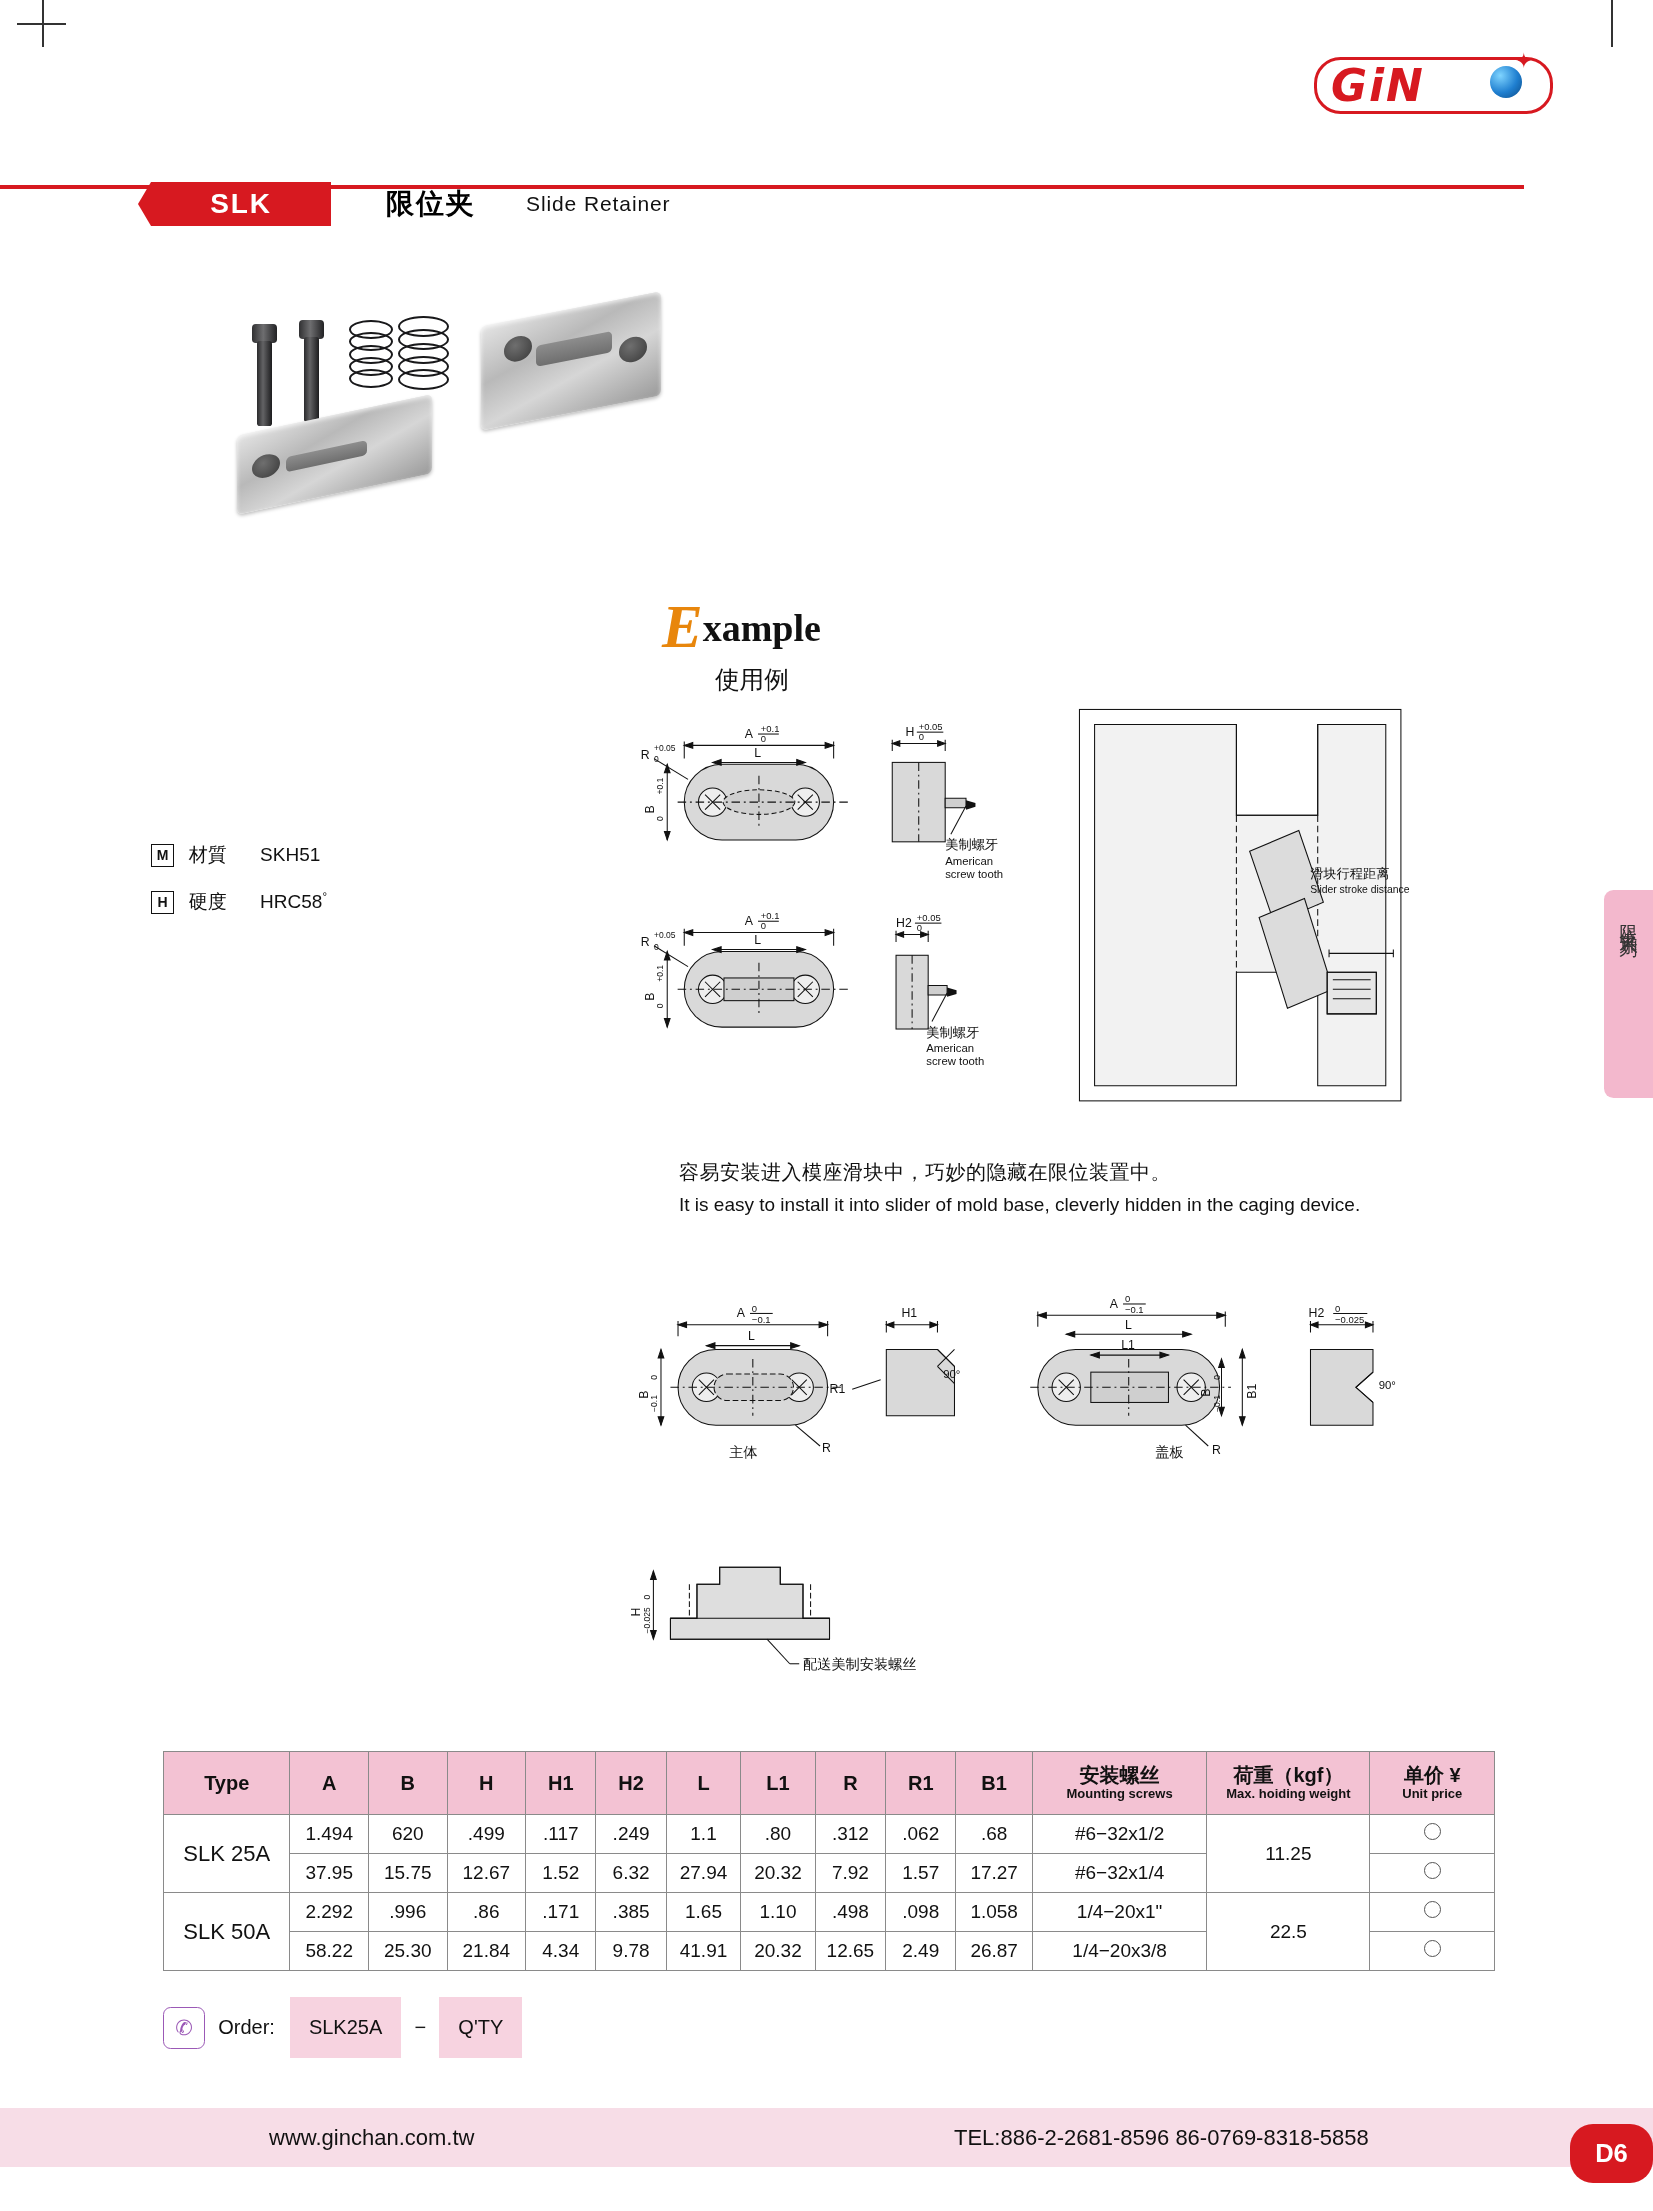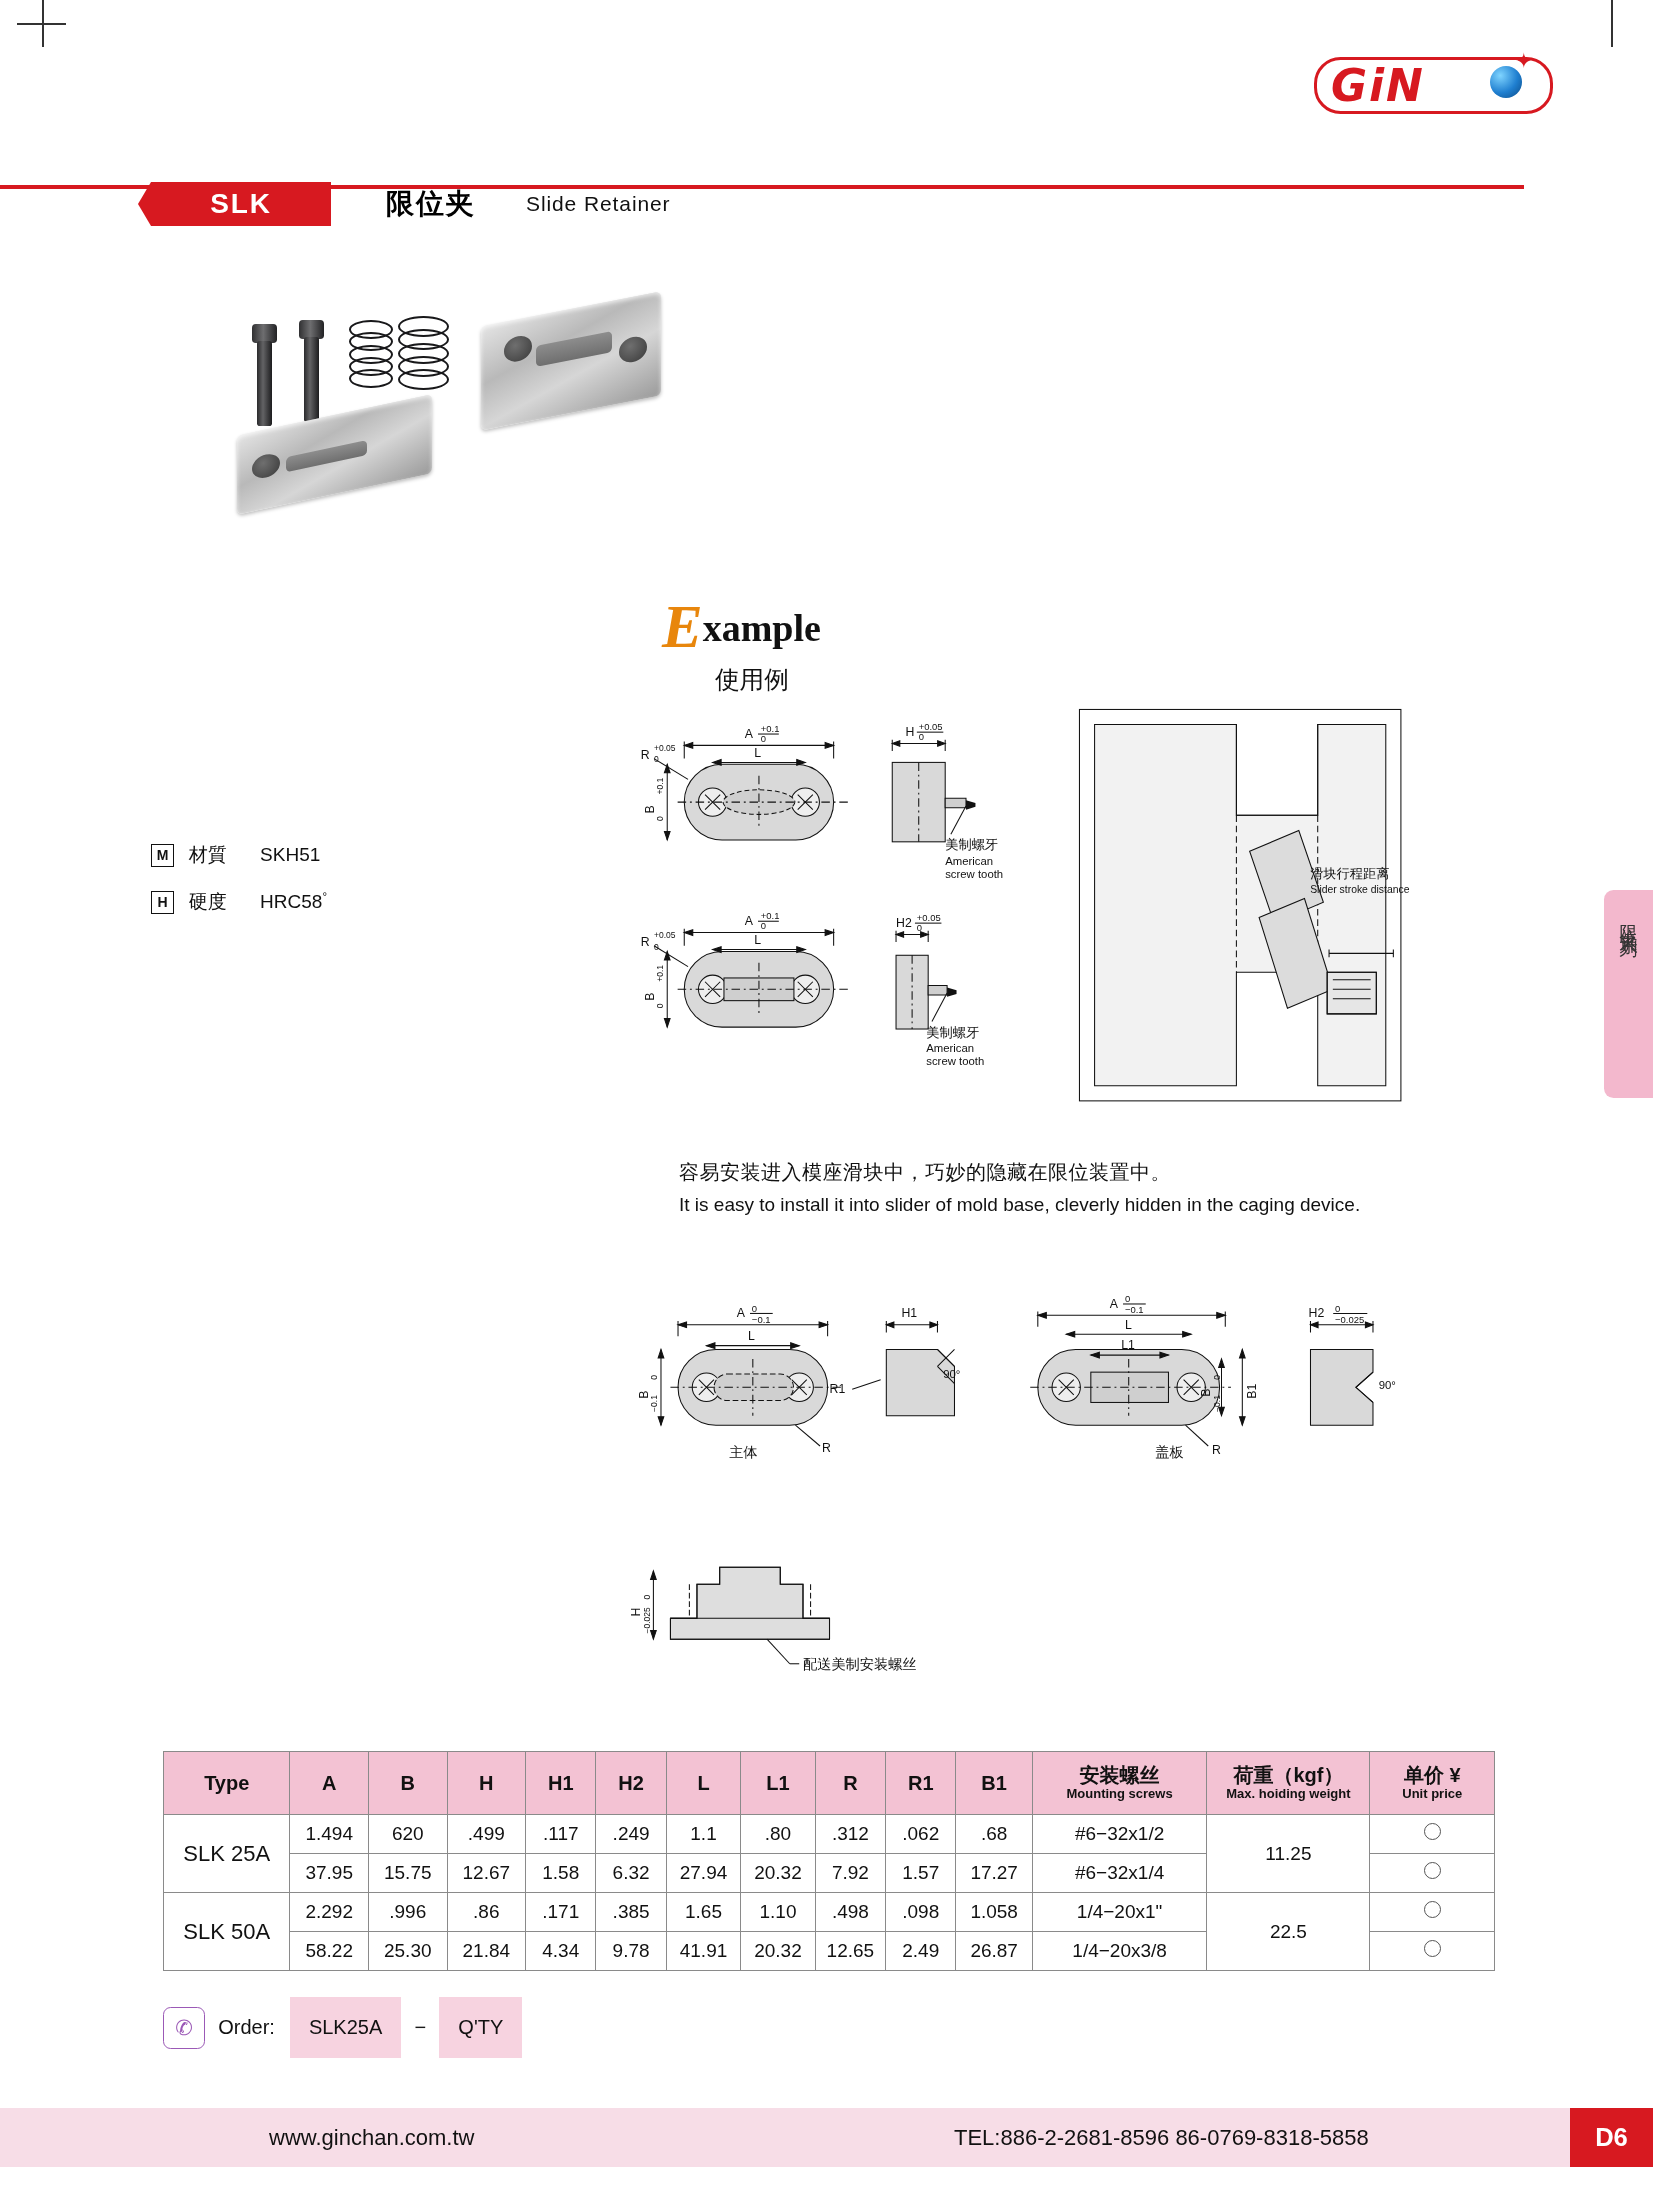--- a/index.html
+++ b/index.html
@@ -134,22 +134,22 @@
   .order-box{
     background:#f7d3e0;padding:19px 19px;font-size:20px;color:#111;
   }
   .order-dash{margin:0 13.2px;font-size:20px;}
 
   
   .footer{position:absolute;left:0;top:2108px;width:1653px;height:59px;background:#f7dde7;}
   .footer .url{position:absolute;left:269px;top:17px;font-size:22px;color:#111;}
   .footer .tel{position:absolute;left:954px;top:17px;font-size:22px;color:#111;}
   .footer .pg{
-    position:absolute;right:0px;top:0px;width:83px;height:59px;background:#d71920;
-    color:#fff;font-size:25.6px;font-weight:bold;text-align:center;line-height:59px;
+    position:absolute;right:0px;top:16px;width:83px;height:59px;background:#d71920;
+    color:#fff;font-size:25.6px;font-weight:bold;text-align:center;line-height:59px;border-radius:23px;
   }
 </style>
 </head>
 <body>
 
 <div class="crop-mark cm-tl-h"></div>
 <div class="crop-mark cm-tl-v"></div>
 <div class="crop-mark cm-tr-v"></div>
 
 <div class="logo">
@@ -520,21 +520,21 @@
       <td>.062</td>
       <td>.68</td>
       <td>#6−32x1/2</td>
       <td rowspan="2">11.25</td>
       <td><span class="circ"></span></td>
     </tr>
     <tr>
       <td>37.95</td>
       <td>15.75</td>
       <td>12.67</td>
-      <td>1.58</td>
+      <td>1.52</td>
       <td>6.32</td>
       <td>27.94</td>
       <td>20.32</td>
       <td>7.92</td>
       <td>1.57</td>
       <td>17.27</td>
       <td>#6−32x1/4</td>
       <td><span class="circ"></span></td>
     </tr>
     <tr>

